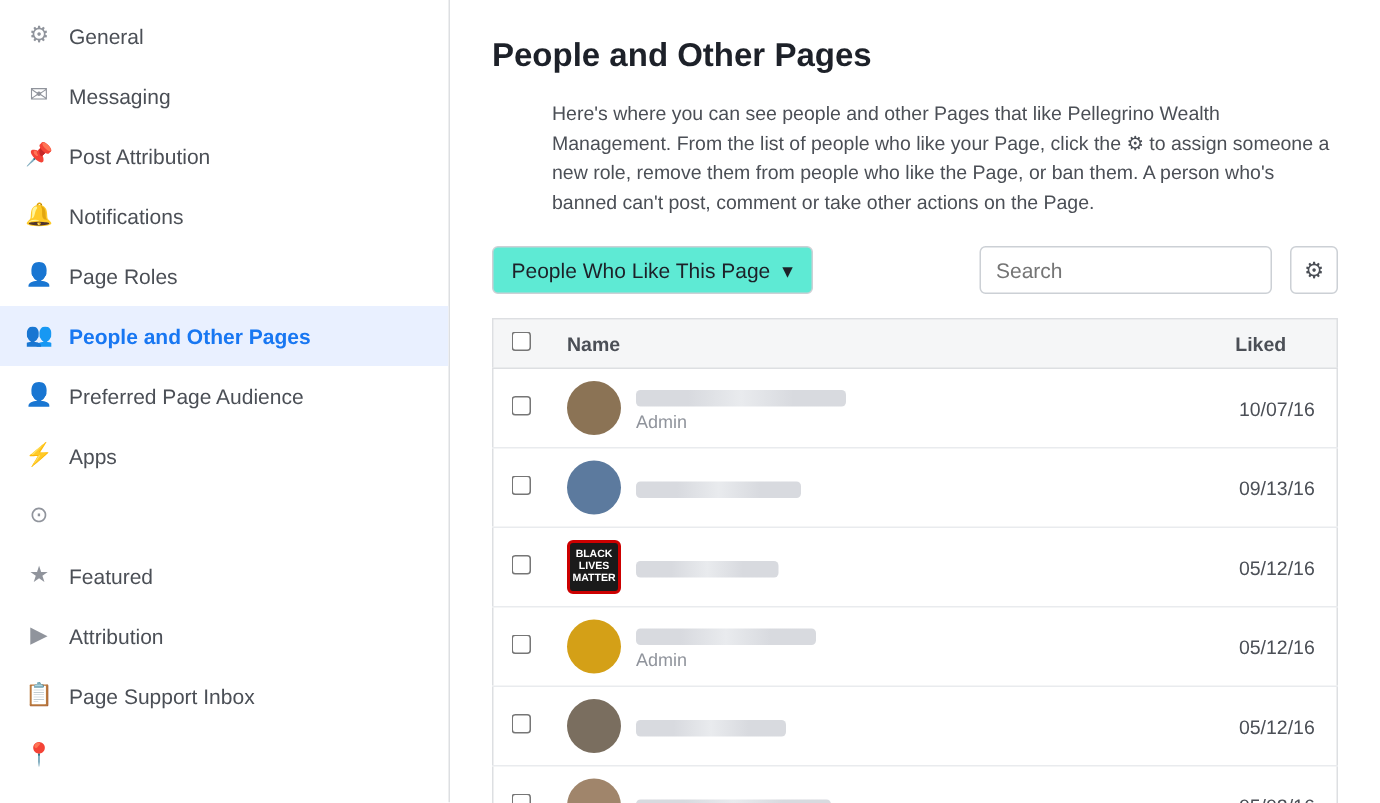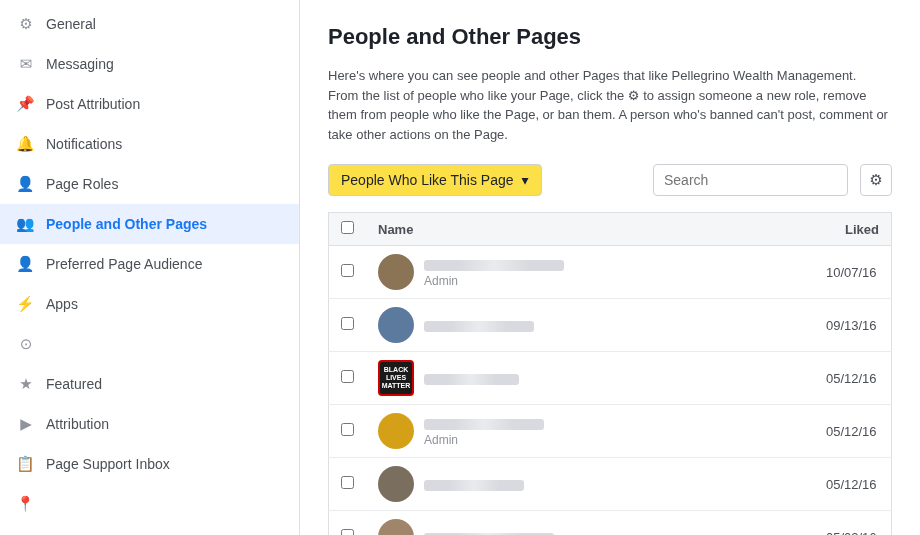--- a/index.html
+++ b/index.html
@@ -53,36 +53,37 @@
       font-weight: 700;
       color: #1d2129;
       margin-bottom: 16px;
     }
     .description {
       font-size: 13px;
       color: #4b4f56;
       line-height: 1.5;
       margin-bottom: 20px;
       max-width: 560px;
+      margin-left: 40px;
     }
 
     
     .controls-bar {
       display: flex;
       align-items: center;
       margin-bottom: 16px;
       gap: 12px;
     }
     .dropdown-btn {
       display: flex;
       align-items: center;
       padding: 7px 12px;
       border: 1px solid #ccd0d5;
       border-radius: 4px;
-      background: #fde047;
+      background: #5eead4;
       cursor: pointer;
       font-size: 14px;
       color: #1d2129;
       gap: 8px;
     }
     .search-box {
       flex: 1;
       max-width: 195px;
       padding: 7px 10px;
       border: 1px solid #ccd0d5;
@@ -113,21 +114,21 @@
     }
     .people-table th {
       background: #f5f6f7;
       text-align: left;
       padding: 8px 12px;
       font-size: 13px;
       font-weight: 600;
       color: #4b4f56;
       border-bottom: 1px solid #dddfe2;
     }
-    .people-table th.liked-col { text-align: right; width: 80px; }
+    .people-table th.liked-col { width: 80px; }
     .people-table td {
       padding: 8px 12px;
       border-bottom: 1px solid #e9ebee;
       vertical-align: middle;
     }
     .people-table tr:last-child td { border-bottom: none; }
     .check-col { width: 30px; text-align: center; }
     .name-cell {
       display: flex;
       align-items: center;

